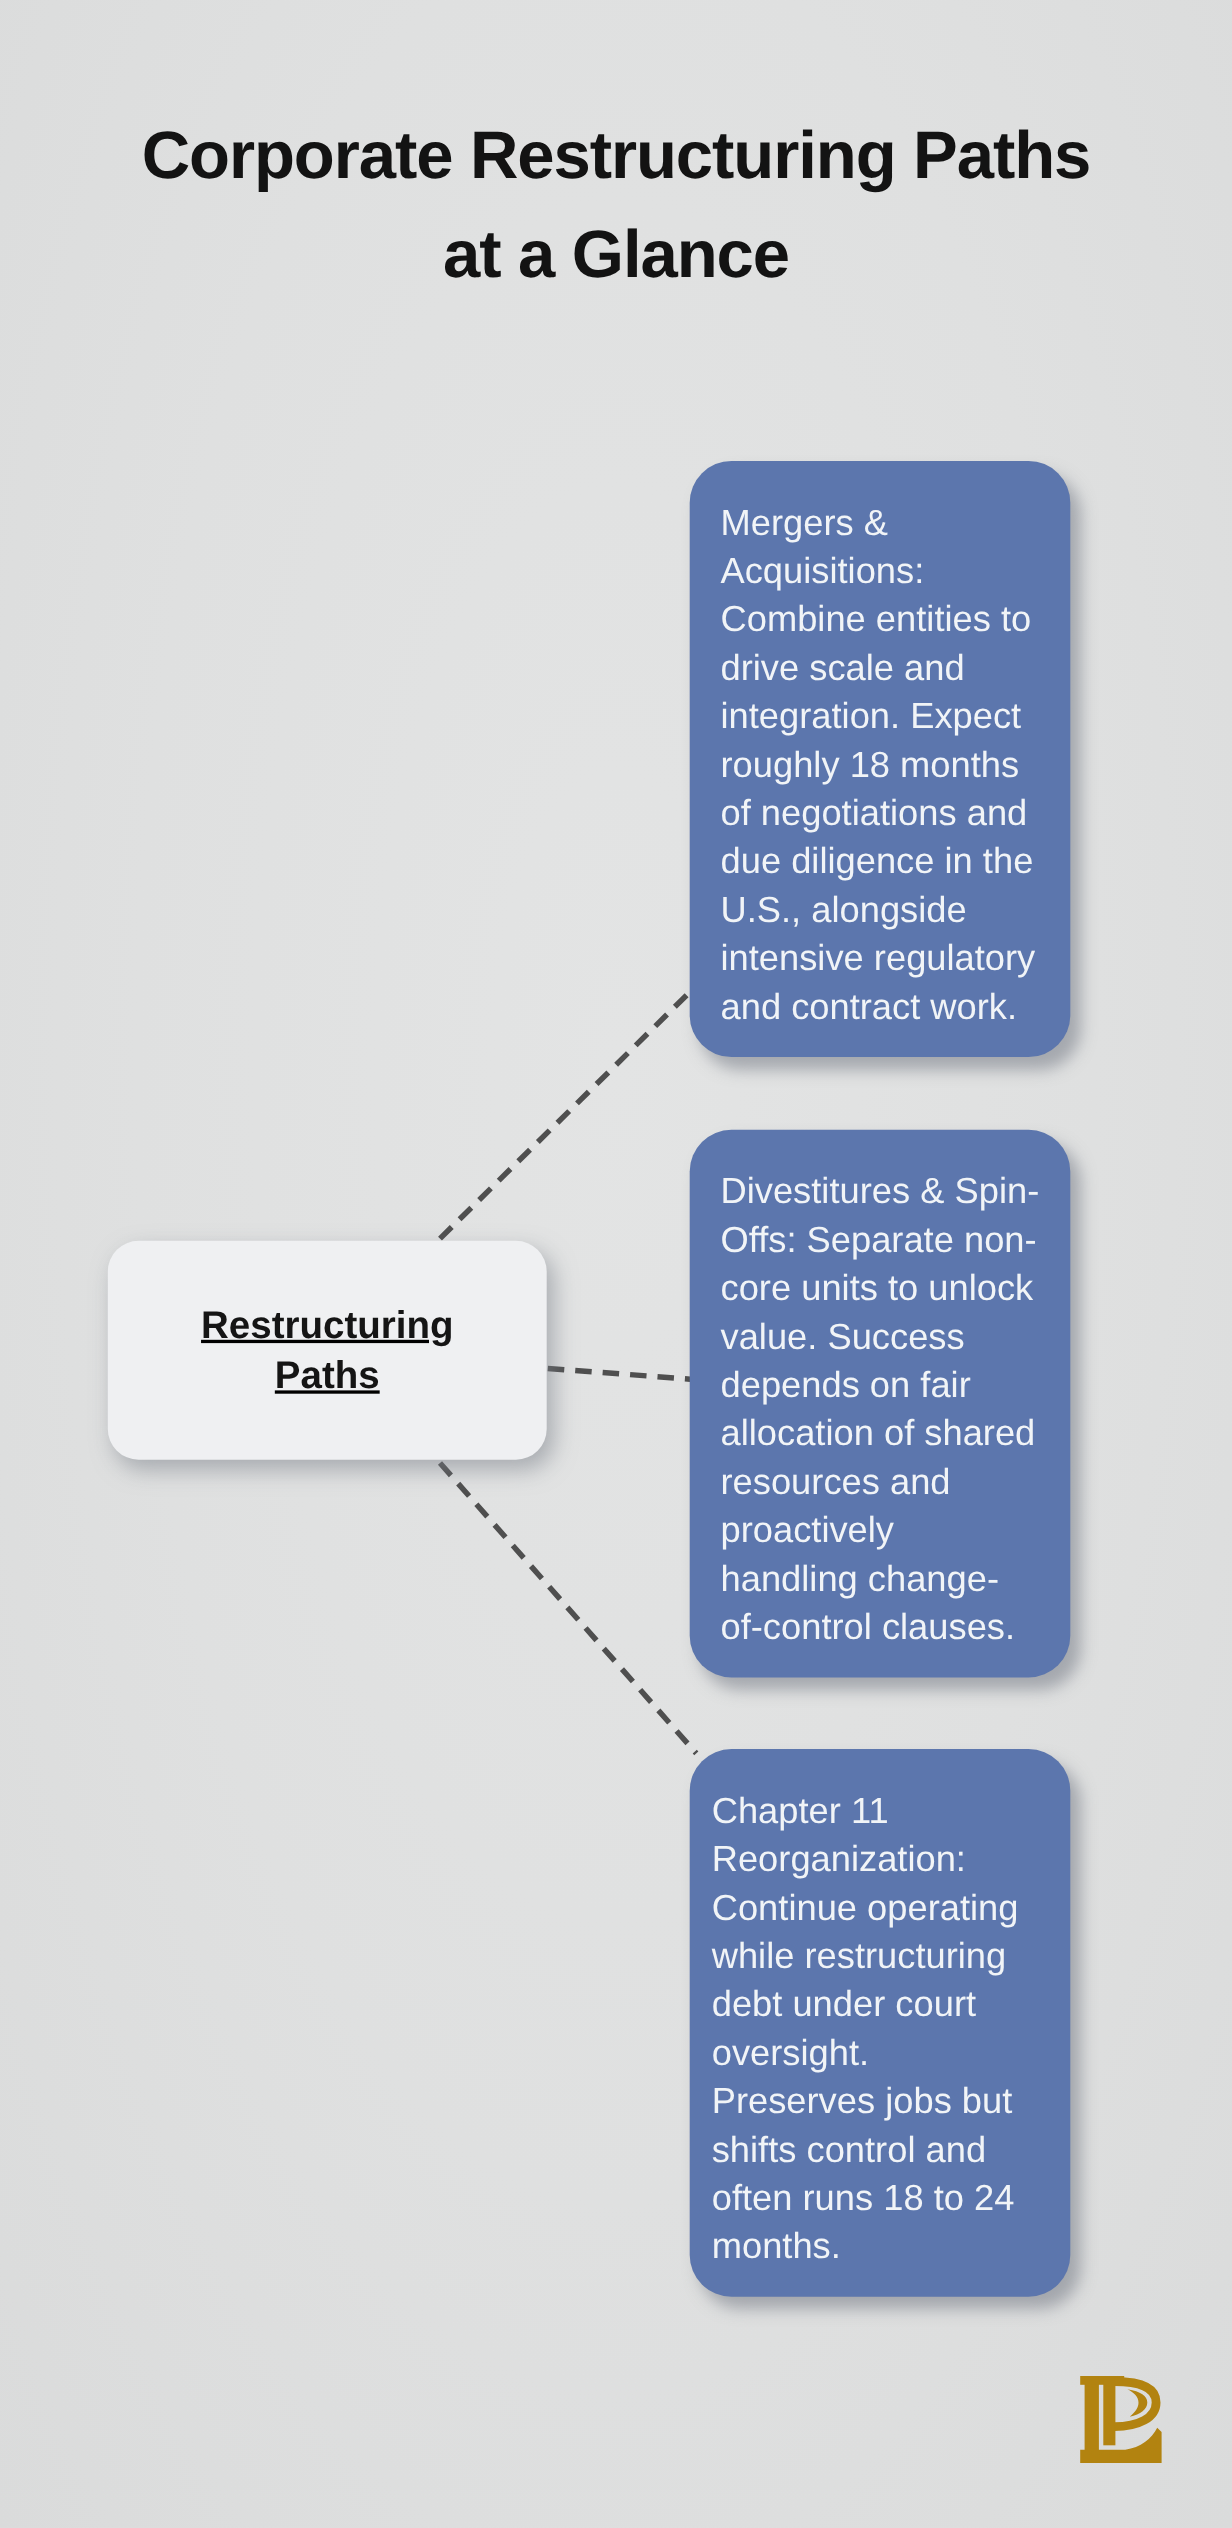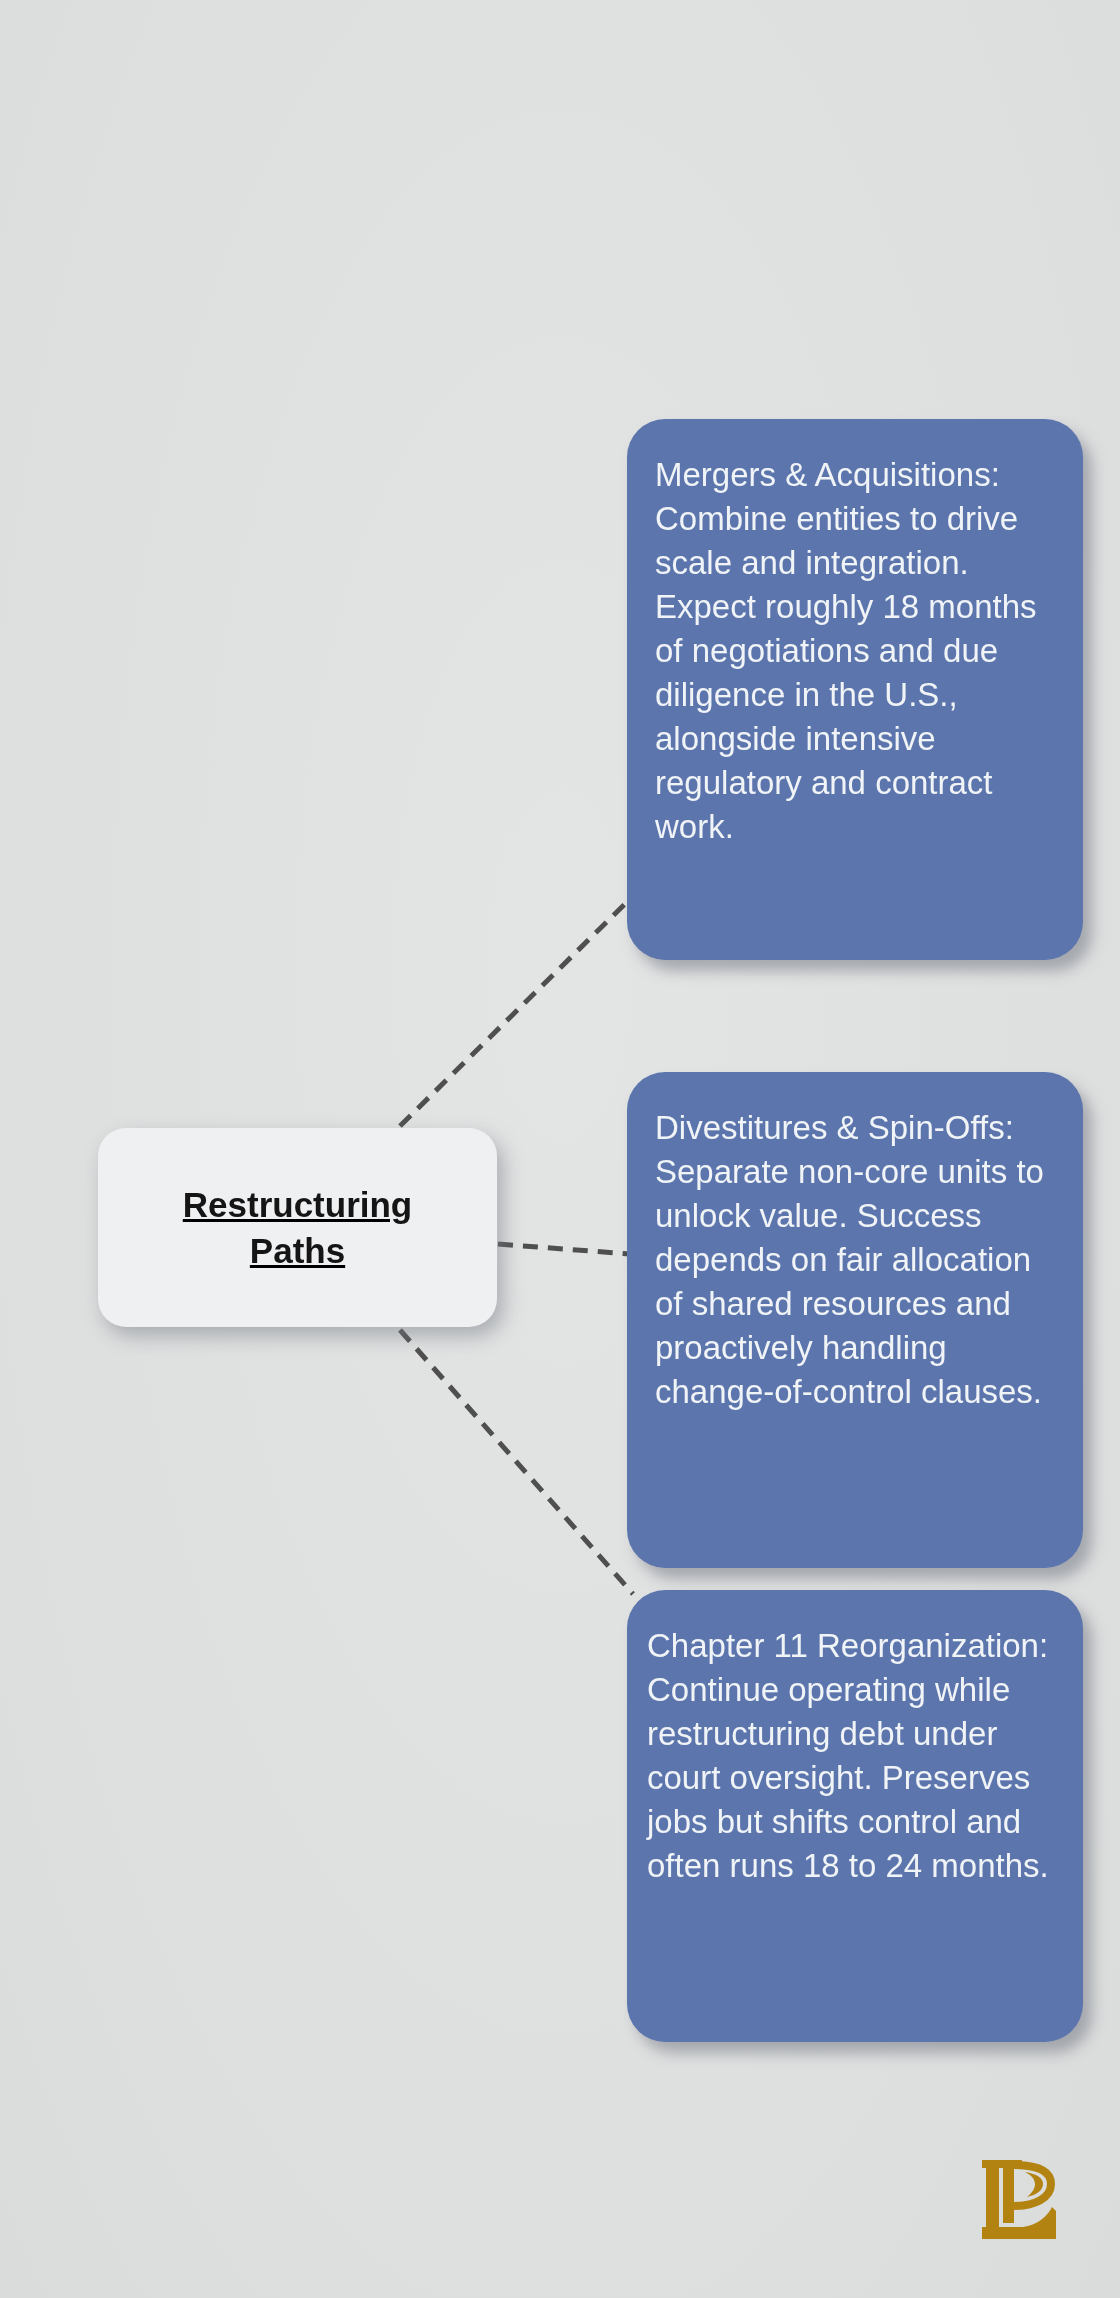--- a/index.html
+++ b/index.html
@@ -48,47 +48,51 @@
   .center-node .label{
     width:300px;
     font-weight:bold;
     font-size:35px;
     line-height:46px;
     color:#151515;
   }
   .card{
     position:absolute;
     left:627px;
-    width:456px;
+    width:346px;
     box-sizing:border-box;
     padding:34px 28px 24px 28px;
     background:#5c76ad;
     border-radius:38px;
     box-shadow:9px 11px 14px rgba(108,114,126,0.5);
     color:#f1f4f7;
     font-size:33px;
     line-height:44px;
   }
   .card.c1{top:419px;min-height:541px;}
-  .card.c2{top:1027px;min-height:496px;margin-top:45px;}
+  .card.c2{top:1027px;min-height:496px;}
   .card.c3{top:1590px;min-height:452px;padding-left:20px;}
   .logo{
     position:absolute;
     left:981px;top:2157px;
     width:77px;height:84px;
   }
   .logo svg{width:77px;height:84px;display:block;}
   .gold{fill:#b28310;}
   .gold-stroke{fill:none;stroke:#b28310;}
 </style>
 </head>
 <body>
 
 <div class="canvas">
 
+  <div class="title">
+    <span>Corporate Restructuring Paths</span>
+    <span>at a Glance</span>
+  </div>
 
   <svg class="connectors" viewBox="0 0 1120 2298">
     <line class="connector" x1="400" y1="1126" x2="632" y2="897"></line>
     <line class="connector" x1="498" y1="1244" x2="630" y2="1254"></line>
     <line class="connector" x1="400" y1="1330" x2="633" y2="1594"></line>
   </svg>
 
   <div class="center-node">
     <div class="label">Restructuring Paths</div>
   </div>

